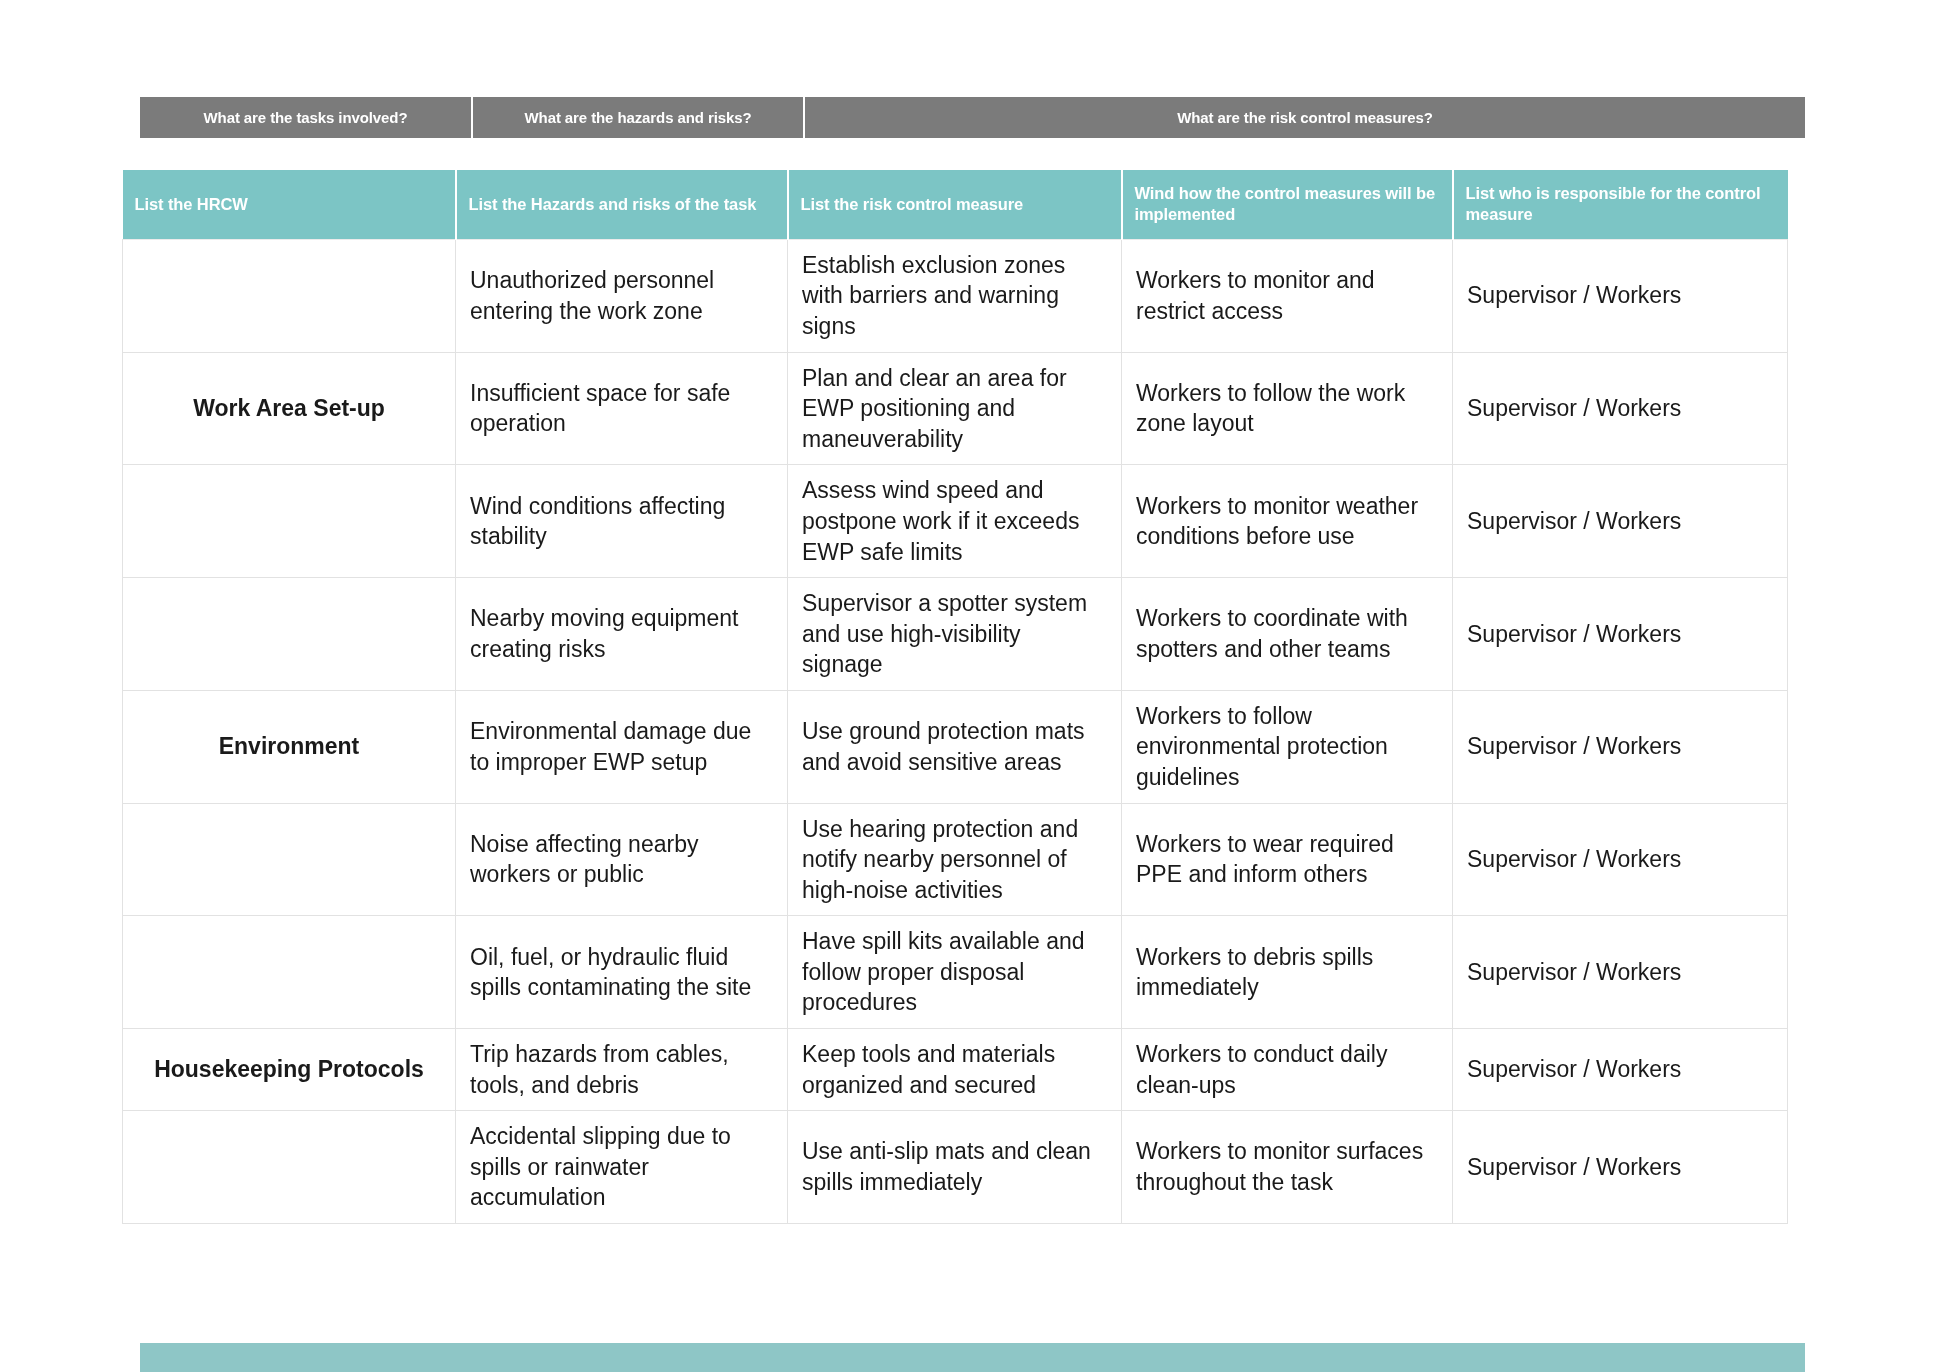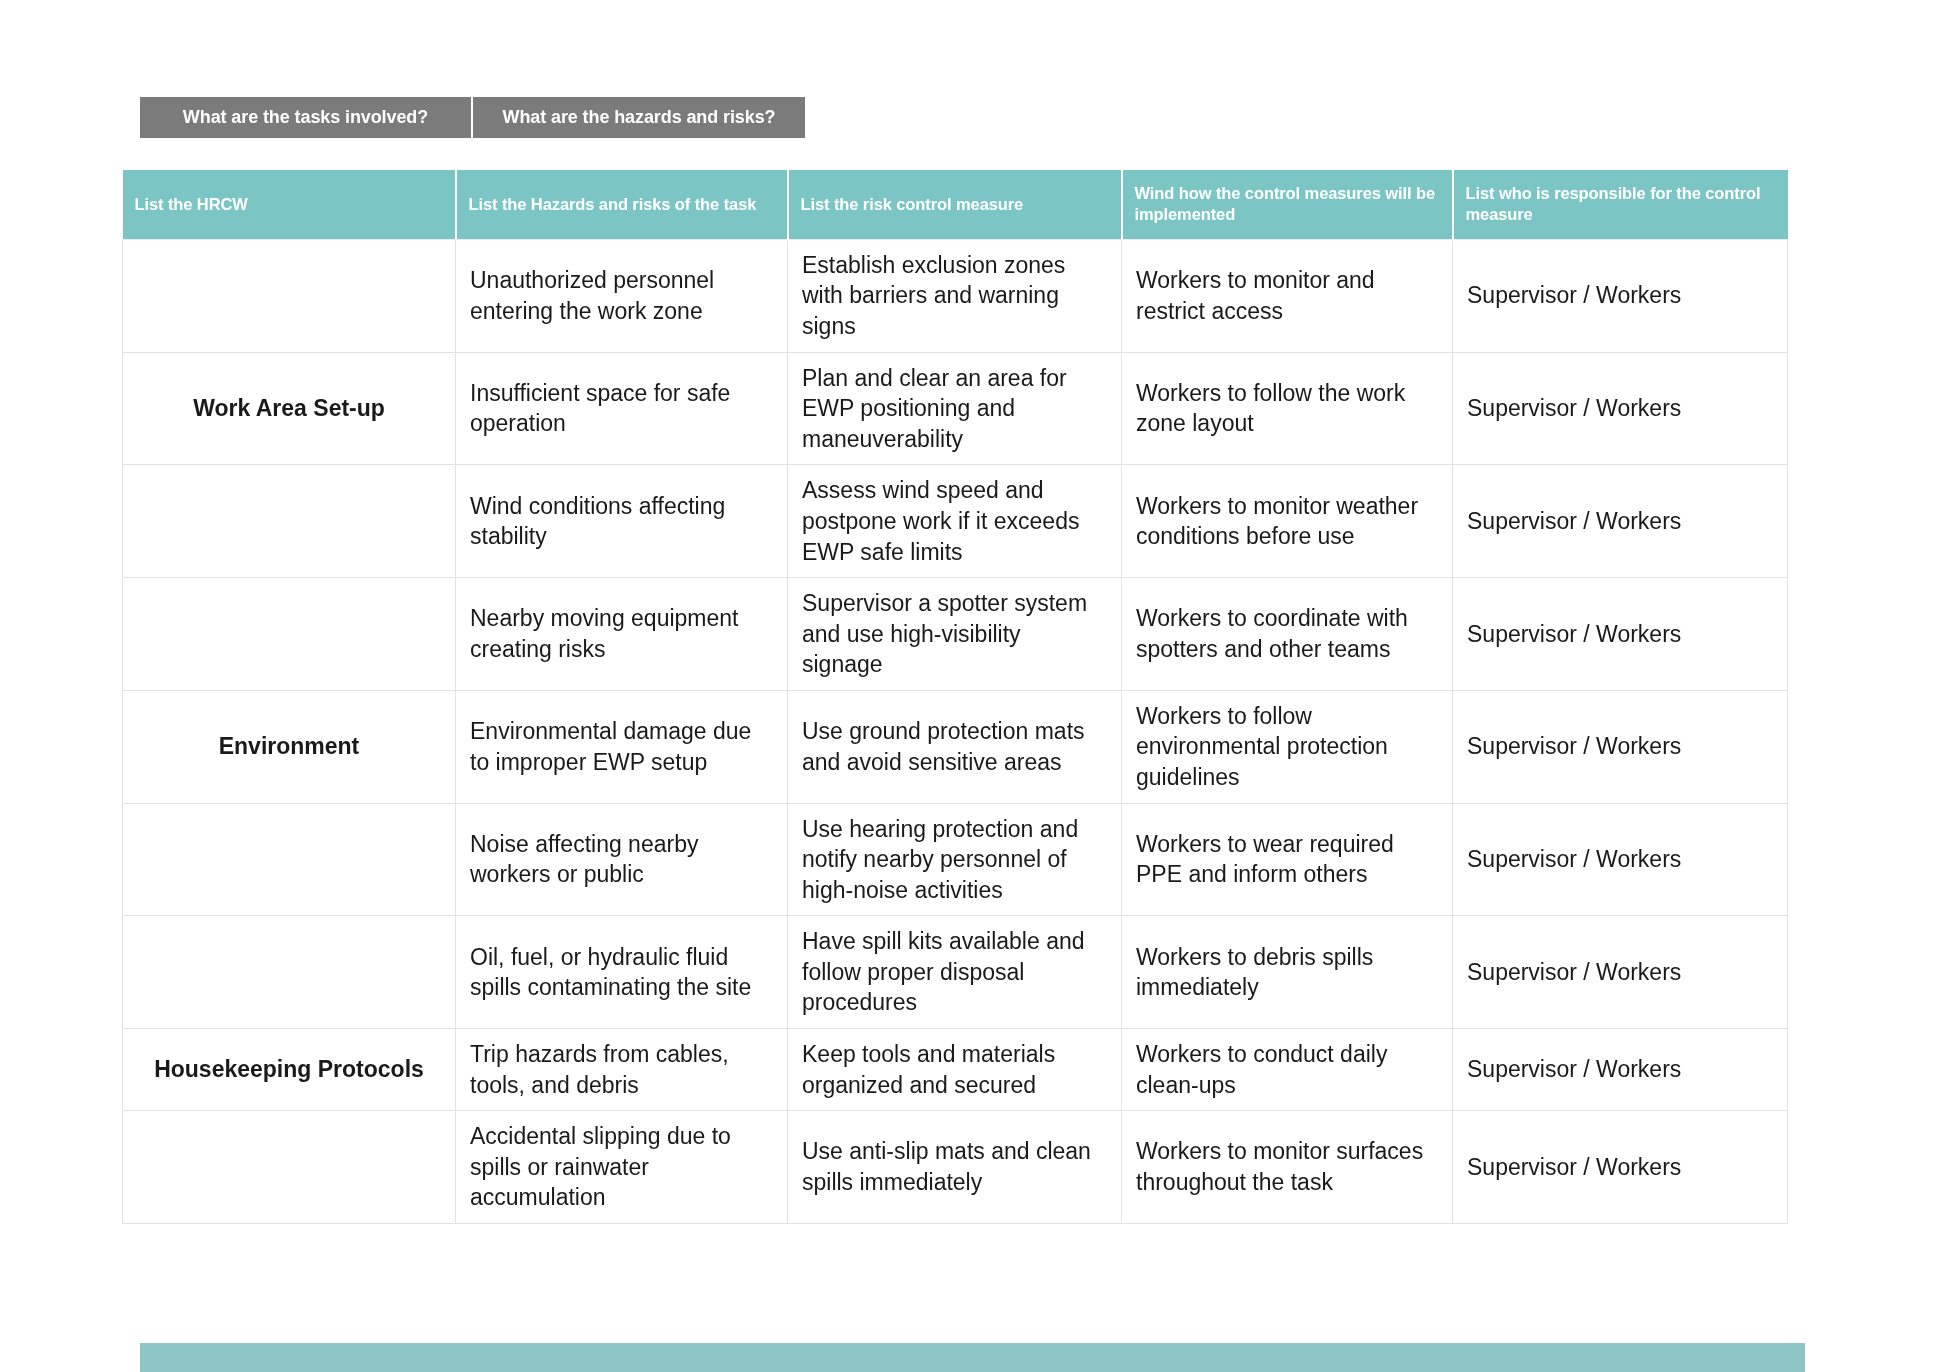--- a/index.html
+++ b/index.html
@@ -31,21 +31,21 @@
     top: 80px;
     width: 1665px;
     height: 58px;
     display: flex;
     background: #ffffff;
   }
   .group-cell {
     background: #7b7b7b;
     color: #ffffff;
     font-weight: bold;
-    font-size: 18px;
+    font-size: 15px;
     display: flex;
     align-items: center;
     justify-content: center;
     text-align: center;
     box-sizing: border-box;
     border-right: 2px solid #ffffff;
     letter-spacing: -0.1px;
     line-height: 1.2;
     padding: 0 8px;
     margin-top: 17px;
@@ -115,20 +115,21 @@
   }
 </style>
 </head>
 <body>
 
 <div class="page">
 
   <div class="group-header">
     <div class="group-cell" style="width:333px;">What are the tasks involved?</div>
     <div class="group-cell" style="width:332px;text-align:right;">What are the hazards and risks?</div>
+    <div class="group-cell" style="width:1000px;">What are the risk control measures?</div>
   </div>
 
   <div class="table-wrap">
     <table class="risk-table">
       <colgroup>
         <col style="width:333px;">
         <col style="width:332px;">
         <col style="width:334px;">
         <col style="width:331px;">
         <col style="width:335px;">

